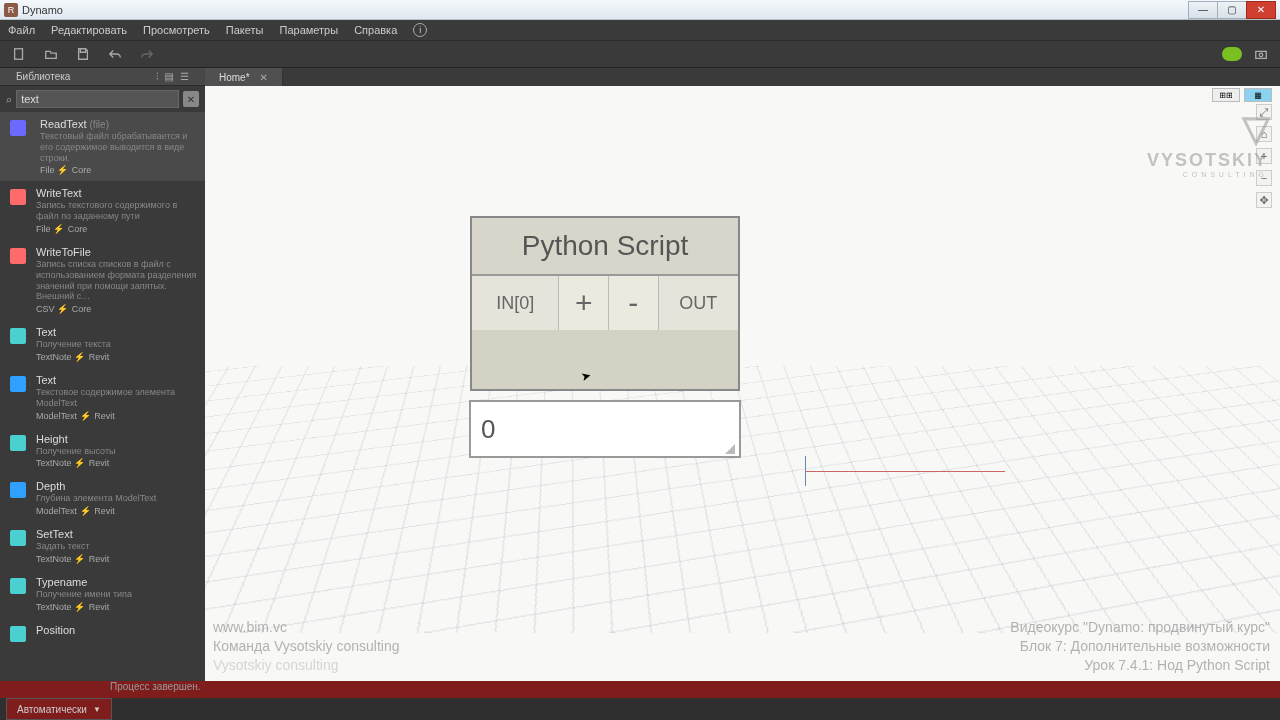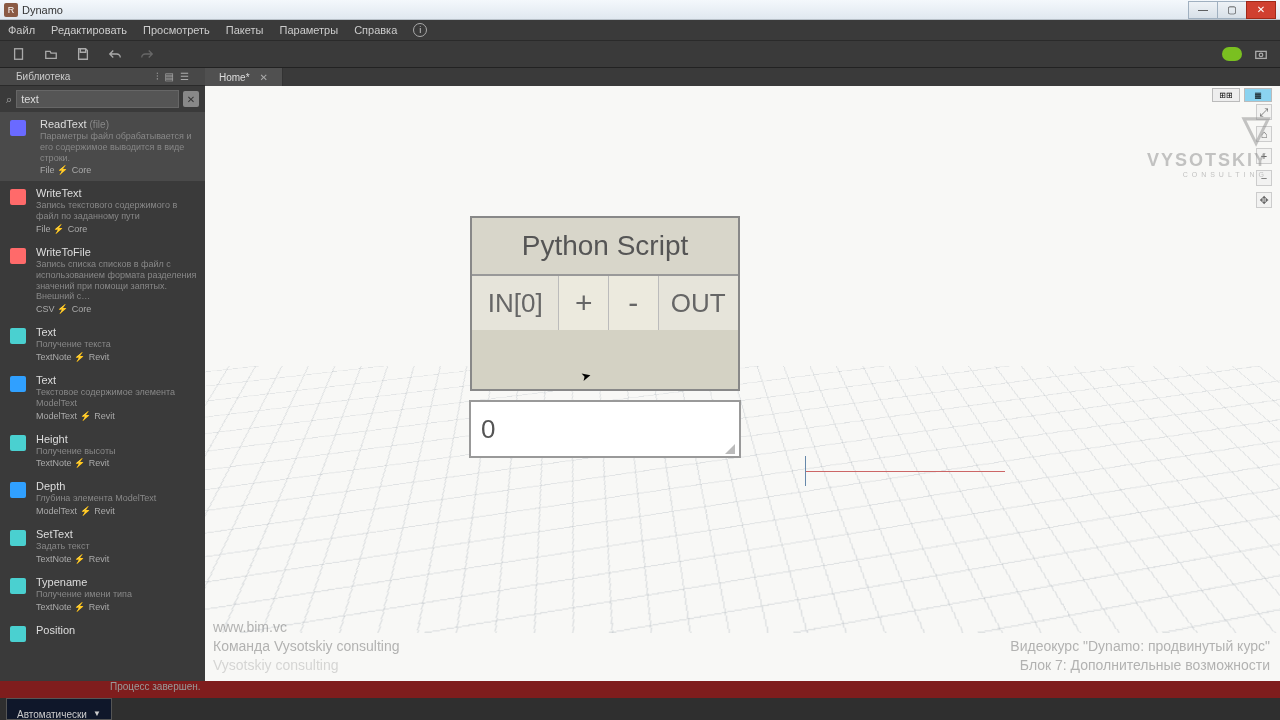--- a/index.html
+++ b/index.html
@@ -50,21 +50,21 @@
   repeating-linear-gradient(80deg, rgba(150,160,170,.25) 0 1px, transparent 1px 26px),
   repeating-linear-gradient(-12deg, rgba(150,160,170,.25) 0 1px, transparent 1px 26px);
   transform: perspective(800px) rotateX(55deg); transform-origin: top center; }
 .axisx { position: absolute; left: 600px; top: 385px; width: 200px; height: 1px; background: #cc6666; }
 .axisy { position: absolute; left: 600px; top: 370px; width: 1px; height: 30px; background: #6688aa; }
 
 .node { position: absolute; border: 2px solid #888; background: #d4d2c4; }
 .node1 { left: 265px; top: 130px; width: 270px; height: 175px; }
 .nodetitle { height: 58px; display: flex; align-items: center; justify-content: center; font-size: 28px; color: #555; border-bottom: 2px solid #999; background: #d8d6ca; }
 .noderow { display: flex; height: 54px; }
-.port { display: flex; align-items: center; justify-content: center; font-size: 26px; color: #666; border-right: 1px solid #bbb; background: #e6e4da; }
+.port { display: flex; align-items: center; justify-content: center; font-size: 18px; color: #666; border-right: 1px solid #bbb; background: #e6e4da; }
 .port.in { width: 88px; }
 .port.btn { width: 50px; background: #eceade; font-size: 30px; cursor: pointer; }
 .port.out { width: 80px; border-right: none; }
 .nodebody { height: 60px; }
 
 .output { position: absolute; left: 264px; top: 314px; width: 272px; height: 58px; border: 2px solid #999; background: #fff; display: flex; align-items: center; padding: 0 10px; font-size: 26px; color: #555; }
 .output .resize { position: absolute; right: 4px; bottom: 2px; width: 0; height: 0; border-left: 10px solid transparent; border-bottom: 10px solid #bbb; }
 
 .cursor { position: absolute; left: 376px; top: 283px; font-size: 12px; color: #000; transform: rotate(-15deg); }
 
@@ -77,21 +77,21 @@
 .sidezoom div { width: 16px; height: 16px; background: rgba(240,240,240,.8); border: 1px solid #ccc; font-size: 11px; display: flex; align-items: center; justify-content: center; cursor: pointer; color: #666; }
 
 .viewtoggle { position: absolute; right: 8px; top: 2px; display: flex; gap: 4px; }
 .viewtoggle div { width: 28px; height: 14px; border: 1px solid #bbb; background: #eee; font-size: 8px; display: flex; align-items: center; justify-content: center; cursor: pointer; }
 
 .wm-bl { position: absolute; left: 8px; bottom: 6px; color: rgba(120,120,120,.55); font-size: 14px; line-height: 1.35; }
 .wm-br { position: absolute; right: 10px; bottom: 6px; color: rgba(120,120,120,.55); font-size: 14px; text-align: right; line-height: 1.35; }
 
 .statusbar { height: 17px; background: #7f1d1d; color: #999; font-size: 10px; display: flex; padding: 0 10px; }
 .runbar { height: 22px; background: #2f2f2f; display: flex; align-items: center; padding: 0 6px; }
-.runbtn { height: 18px; padding: 10px 10px; background: #0f172a; color: #ccc; font-size: 10px; display: flex; gap: 6px; border: 1px solid #555; cursor: pointer; }
+.runbtn { height: 18px; padding: 10px 10px; background: #7f1d1d; color: #ccc; font-size: 10px; display: flex; align-items: center; gap: 6px; border: 1px solid #555; cursor: pointer; }
 .runbtn .chev { font-size: 8px; }
 
 svg.ico { width: 14px; height: 14px; stroke: #aaa; fill: none; stroke-width: 1.5; }
 </style>
 </head>
 <body>
 
 <div class="titlebar">
   <div class="icon">R</div>
   <span>Dynamo</span>
@@ -161,21 +161,21 @@
     </div>
     <div class="searchwrap">
       <span class="sglass">⌕</span>
       <input value="text" style="">
       <div class="clear">✕</div>
     </div>
     <div class="results" id="results">
         <div class="ritem sel">
           <div class="ricon" style="background:#6a6aff"></div>
           <div class="rtitle">ReadText <span class="suffix">(file)</span></div>
-          <div class="rdesc">Параметры файл обрабатывается и его содержимое выводится в виде строки.</div>
+          <div class="rdesc">Текстовый файл обрабатывается и его содержимое выводится в виде строки.</div>
           <div class="rpath">File<span class="sep">⚡</span>Core</div>
         </div>
         <div class="ritem">
           <div class="ricon" style="background:#ff6a6a"></div>
           <div class="rtitle">WriteText <span class="suffix"></span></div>
           <div class="rdesc">Запись текстового содержимого в файл по заданному пути</div>
           <div class="rpath">File<span class="sep">⚡</span>Core</div>
         </div>
         <div class="ritem">
           <div class="ricon" style="background:#ff6a6a"></div>
@@ -275,20 +275,21 @@
       </div>
 
       <div class="wm-bl">
         <div>www.bim.vc</div>
         <div>Команда Vysotskiy consulting</div>
         <div style="opacity:.5">Vysotskiy consulting</div>
       </div>
       <div class="wm-br">
         <div>Видеокурс "Dynamo: продвинутый курс"</div>
         <div>Блок 7: Дополнительные возможности</div>
+        <div>Урок 7.4.1: Нод Python Script</div>
       </div>
     </div>
   </div>
 </div>
 
 <div class="statusbar">
   <span style="margin-left:100px">Процесс завершен.</span>
 </div>
 <div class="runbar">
   <div class="runbtn">

